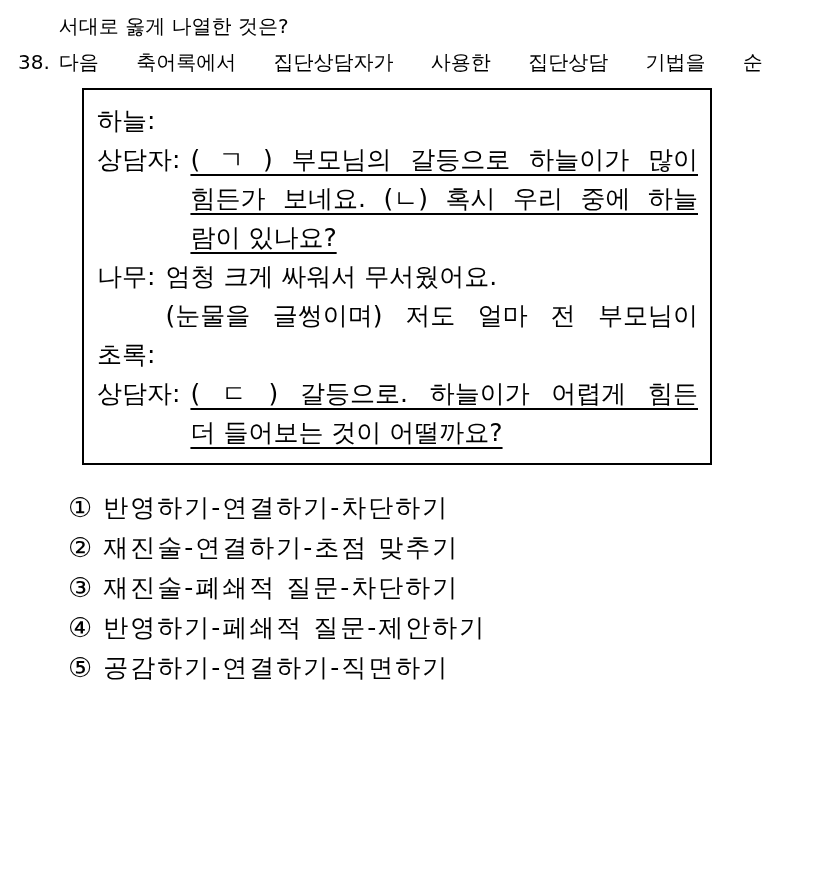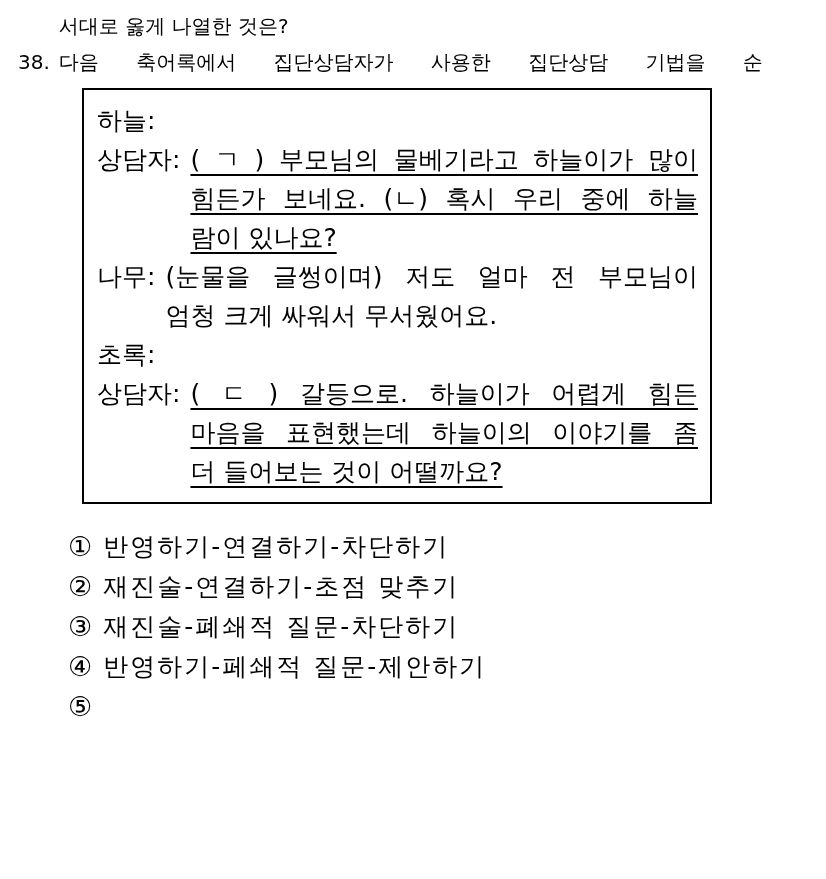--- a/index.html
+++ b/index.html
@@ -96,43 +96,42 @@
 
   <div class="qbox">
 
     <div class="turn">
       <span class="speaker">하늘:</span>
     </div>
 
     <div class="turn">
       <span class="speaker">상담자:</span>
       <div class="speech u">
-        <span class="sline j">( ㄱ ) 부모님의 물베기라고 하늘이가 많이</span>
+        <span class="sline j">( ㄱ ) 부모님의 갈등으로 하늘이가 많이</span>
         <span class="sline j">힘든가 보네요. (ㄴ) 혹시 우리 중에 하늘</span>
         <span class="sline">람이 있나요?</span>
       </div>
     </div>
 
     <div class="turn">
       <span class="speaker">나무:</span>
       <div class="speech">
+        <span class="sline">엄청 크게 싸워서 무서웠어요.</span>
         <span class="sline j">(눈물을 글썽이며) 저도 얼마 전 부모님이</span>
-        <span class="sline">엄청 크게 싸워서 무서웠어요.</span>
       </div>
     </div>
 
     <div class="turn">
       <span class="speaker">초록:</span>
     </div>
 
     <div class="turn">
       <span class="speaker">상담자:</span>
       <div class="speech u">
         <span class="sline j">( ㄷ ) 갈등으로. 하늘이가 어렵게 힘든</span>
-        <span class="sline j">마음을 표현했는데 하늘이의 이야기를 좀</span>
         <span class="sline">더 들어보는 것이 어떨까요?</span>
       </div>
     </div>
 
   </div>
 
   <div class="options">
 
     <div class="opt">
       <span class="opt-num">①</span>
@@ -149,17 +148,18 @@
       <span class="opt-label">재진술-폐쇄적 질문-차단하기</span>
     </div>
 
     <div class="opt">
       <span class="opt-num">④</span>
       <span class="opt-label">반영하기-페쇄적 질문-제안하기</span>
     </div>
 
     <div class="opt">
       <span class="opt-num">⑤</span>
+      <span class="opt-label">공감하기-연결하기-직면하기</span>
     </div>
 
   </div>
 
 </div>
 
 </body></html>

